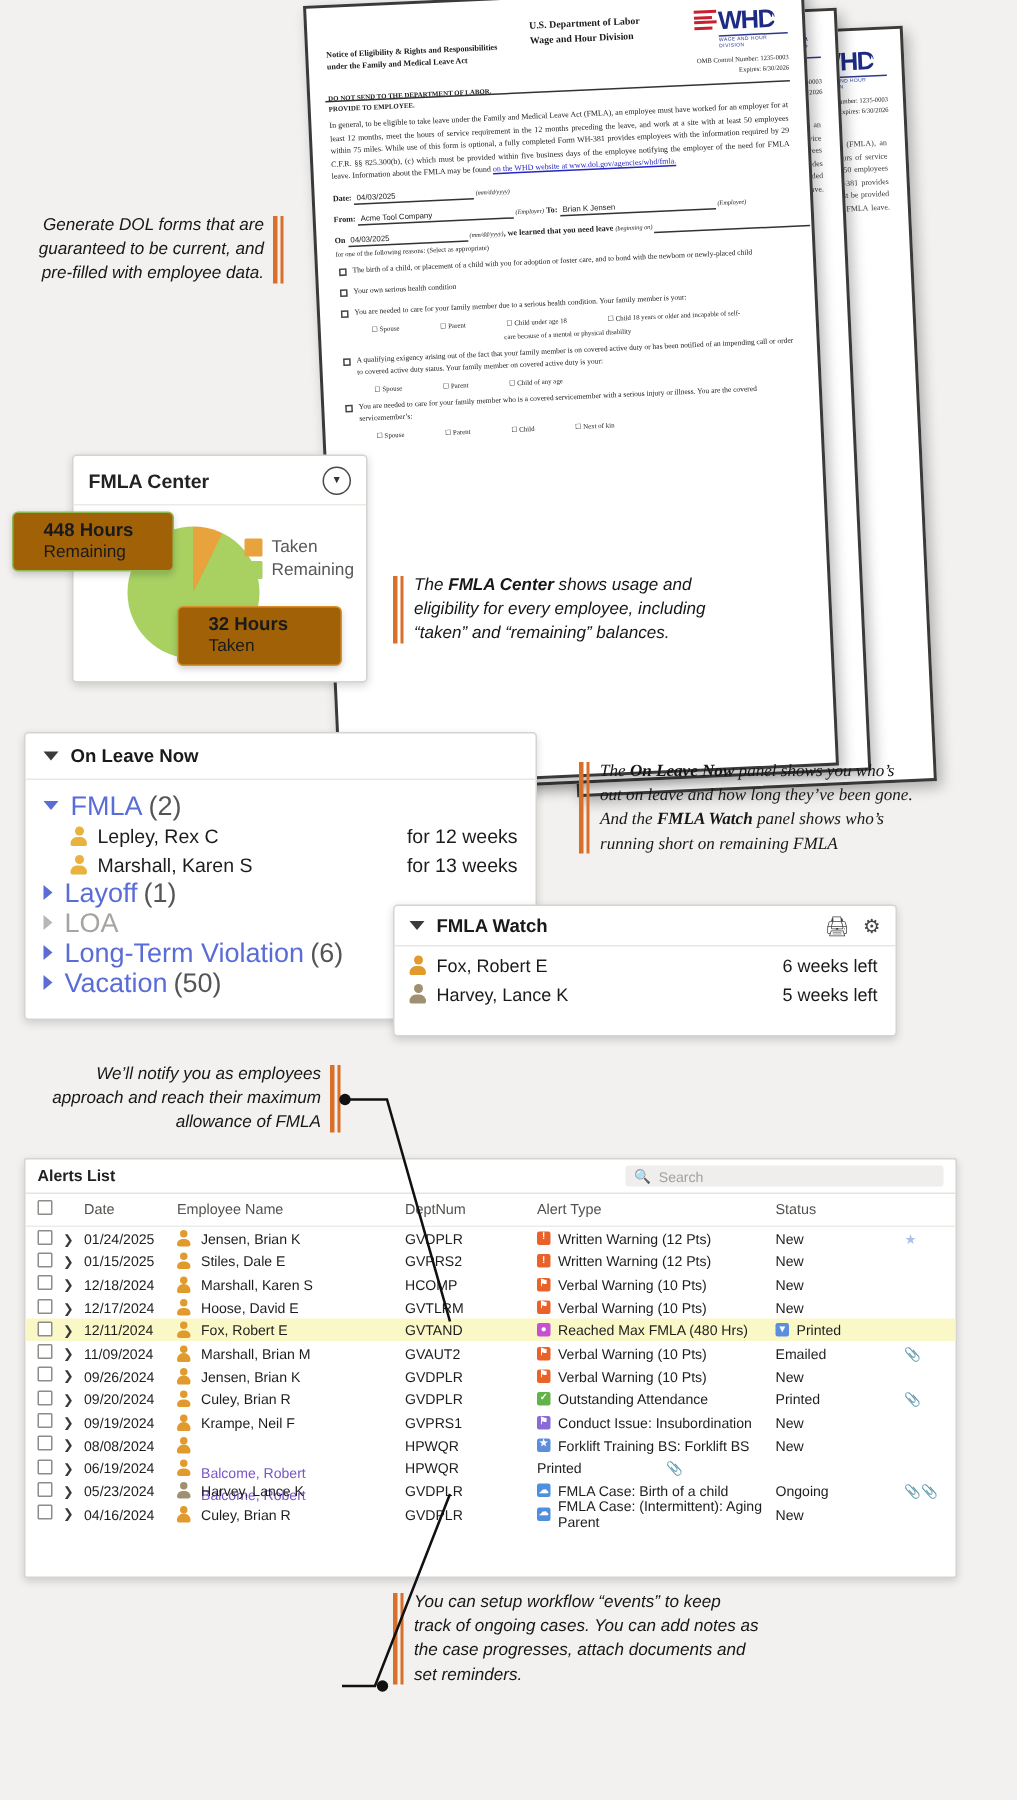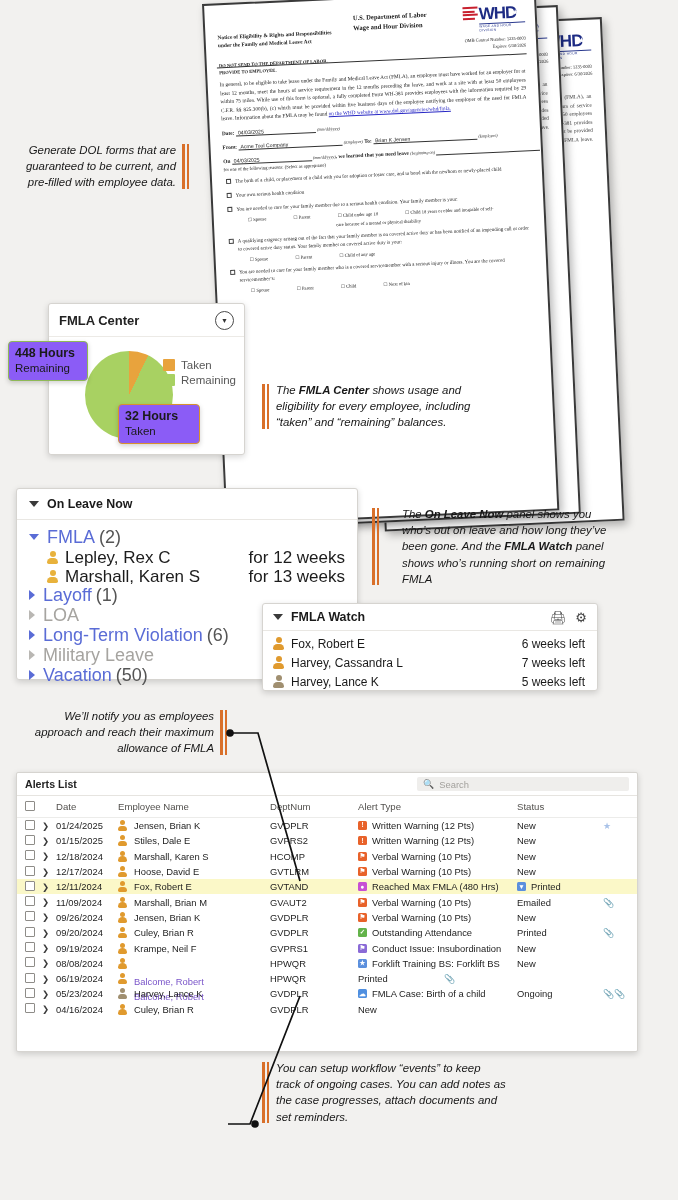--- a/index.html
+++ b/index.html
@@ -64,41 +64,41 @@
   #fmla-center{left:48px;top:303px;width:195px;height:150px;}
   #fmla-center .hd{height:32px;display:flex;align-items:center;padding:0 10px;border-bottom:1px solid #eceae6;}
   #fmla-center .hd .t{font-size:13px;font-weight:bold;color:#222;flex:1;}
   .circ-btn{width:17px;height:17px;border-radius:50%;border:1.4px solid #4a4a4a;display:flex;align-items:center;justify-content:center;font-size:7px;color:#333;}
   .pie-wrap{position:relative;height:112px;}
   .pie{position:absolute;left:36px;top:14px;width:88px;height:88px;border-radius:50%;
        background:conic-gradient(#e8a33d 0deg 0deg, #e8a33d 2deg 26deg, #a8d162 26deg 360deg);}
   .legend{position:absolute;right:8px;top:22px;font-size:11.5px;color:#585858;}
   .legend div{display:flex;align-items:center;margin-bottom:3px;}
   .legend .sw{width:12px;height:12px;margin-right:6px;border-radius:1px;}
-  .bubble{position:absolute;background:#8b5cf6;border:1.6px solid #8fb956;border-radius:4px;
-          padding:4px 6px 5px;font-size:11.5px;line-height:1.22;box-shadow:0 2px 5px rgba(0,0,0,.18);}
+  .bubble{position:absolute;background:#a16207;border:1.6px solid #8fb956;border-radius:4px;
+          padding:4px 20px 5px;font-size:11.5px;line-height:1.22;box-shadow:0 2px 5px rgba(0,0,0,.18);}
   .bubble b{display:block;font-size:12.4px;}
   #bub-remaining{left:8px;top:341px;width:66px;}
   #bub-taken{left:118px;top:404px;width:68px;border-color:#d8912e;}
 
   
   #onleave{left:16px;top:488px;width:340px;height:190px;}
   #onleave .hd{height:30px;display:flex;align-items:center;padding:0 12px;border-bottom:1px solid #e9e7e3;}
   #onleave .hd .t{font-size:12.4px;font-weight:bold;}
   .caret{width:0;height:0;border-left:5px solid transparent;border-right:5px solid transparent;
          border-top:6px solid #3a3a3a;margin-right:8px;}
   .caret.r{border:0;border-top:5px solid transparent;border-bottom:5px solid transparent;border-left:6px solid #5a6cd6;margin-right:8px;}
   .caret.r.grey{border-left-color:#b9b7b3;}
   .caret.blue{border-top-color:#5a6cd6;}
   .ol-body{padding:8px 12px 0;}
   .ol-grp{display:flex;align-items:center;font-size:18px;color:#5a6cd6;margin-bottom:2px;height:18px;}
   .ol-grp.dim{color:#a6a4a0;align-items:center;}
   .ol-grp .cnt{color:#555;margin-left:4px;}
   .ol-grp.dim .cnt{color:#a6a4a0;}
-  .ol-emp{display:flex;align-items:center;font-size:17px;color:#1c1c1c;height:19px;padding-left:18px;}
+  .ol-emp{display:flex;align-items:center;font-size:13px;color:#1c1c1c;height:19px;padding-left:18px;}
   .ol-emp .nm{flex:1;}
   .ol-emp .wk{color:#1c1c1c;}
   .person{width:11px;height:13px;margin-right:7px;position:relative;flex:0 0 auto;}
   .person i{position:absolute;left:2.5px;top:0;width:6px;height:6px;border-radius:50%;background:#e8b23c;}
   .person u{position:absolute;left:0;top:6.5px;width:11px;height:6.5px;border-radius:5px 5px 2px 2px;background:#e8b23c;text-decoration:none;}
   .person.grey i,.person.grey u{background:#a08f70;}
   .person.orange i,.person.orange u{background:#e09a2e;}
 
   
   #fmlawatch{left:262px;top:603px;width:334px;height:86px;}
@@ -375,34 +375,29 @@
     <div class="ol-grp dim">
       <div class="caret r grey"></div>
       <span>LOA</span>
         <span class="cnt"></span>
     </div>
     <div class="ol-grp">
       <div class="caret r"></div>
       <span>Long-Term Violation</span>
         <span class="cnt">(6)</span>
     </div>
-    <div class="ol-grp dim">
-      <div class="caret r grey"></div>
-      <span>Military Leave</span>
-        <span class="cnt"></span>
-    </div>
     <div class="ol-grp">
       <div class="caret r"></div>
       <span>Vacation</span>
         <span class="cnt">(50)</span>
     </div>
   </div>
 </div>
 
-<div class="anno" style="left:372px;top:506px;width:210px;padding-left:30px;">
+<div class="anno" style="left:386px;top:506px;width:210px;padding-left:14px;font-family:Liberation Serif, serif;">
   <div class="bars" style="left:0;">
       <i class="b1"></i>
       <i class="b2"></i>
     </div>
   <span class="txt"><span>The </span><b>On Leave Now</b><span> panel shows you who’s out on leave and how long they’ve been gone. And the </span><b>FMLA Watch</b><span> panel shows who’s running short on remaining FMLA</span></span>
 </div>
 
 <div class="card" id="fmlawatch">
   <div class="hd">
     <div class="caret"></div>
@@ -411,28 +406,20 @@
     <div class="ic-btn">⚙</div>
   </div>
   <div class="fw-body">
     <div class="fw-row">
       <span class="person orange">
           <i></i>
           <u></u>
         </span>
       <span class="nm">Fox, Robert E</span>
       <span>6 weeks left</span>
-    </div>
-    <div class="fw-row">
-      <span class="person orange">
-          <i></i>
-          <u></u>
-        </span>
-      <span class="nm">Harvey, Cassandra L</span>
-      <span>7 weeks left</span>
     </div>
     <div class="fw-row">
       <span class="person grey">
           <i></i>
           <u></u>
         </span>
       <span class="nm">Harvey, Lance K</span>
       <span>5 weeks left</span>
     </div>
   </div>
@@ -686,20 +673,21 @@
         <div class="c-exp">❯</div>
         <div class="c-date">04/16/2024</div>
         <div class="c-name">
           <span class="person orange">
             <i></i>
             <u></u>
           </span>
           <span>Culey, Brian R</span>
         </div>
         <div class="c-dept">GVDPLR</div>
+        <div class="c-type"><span class="tico cloud">☁</span>FMLA Case: (Intermittent): Aging Parent</div>
         <div class="c-stat">
           <span>New</span>
         </div>
         <div class="c-flag"></div>
       </div>
     </div>
 </div>
 
 <div class="anno" style="left:262px;top:1060px;width:232px;padding-left:14px;">
   <div class="bars" style="left:0;">

